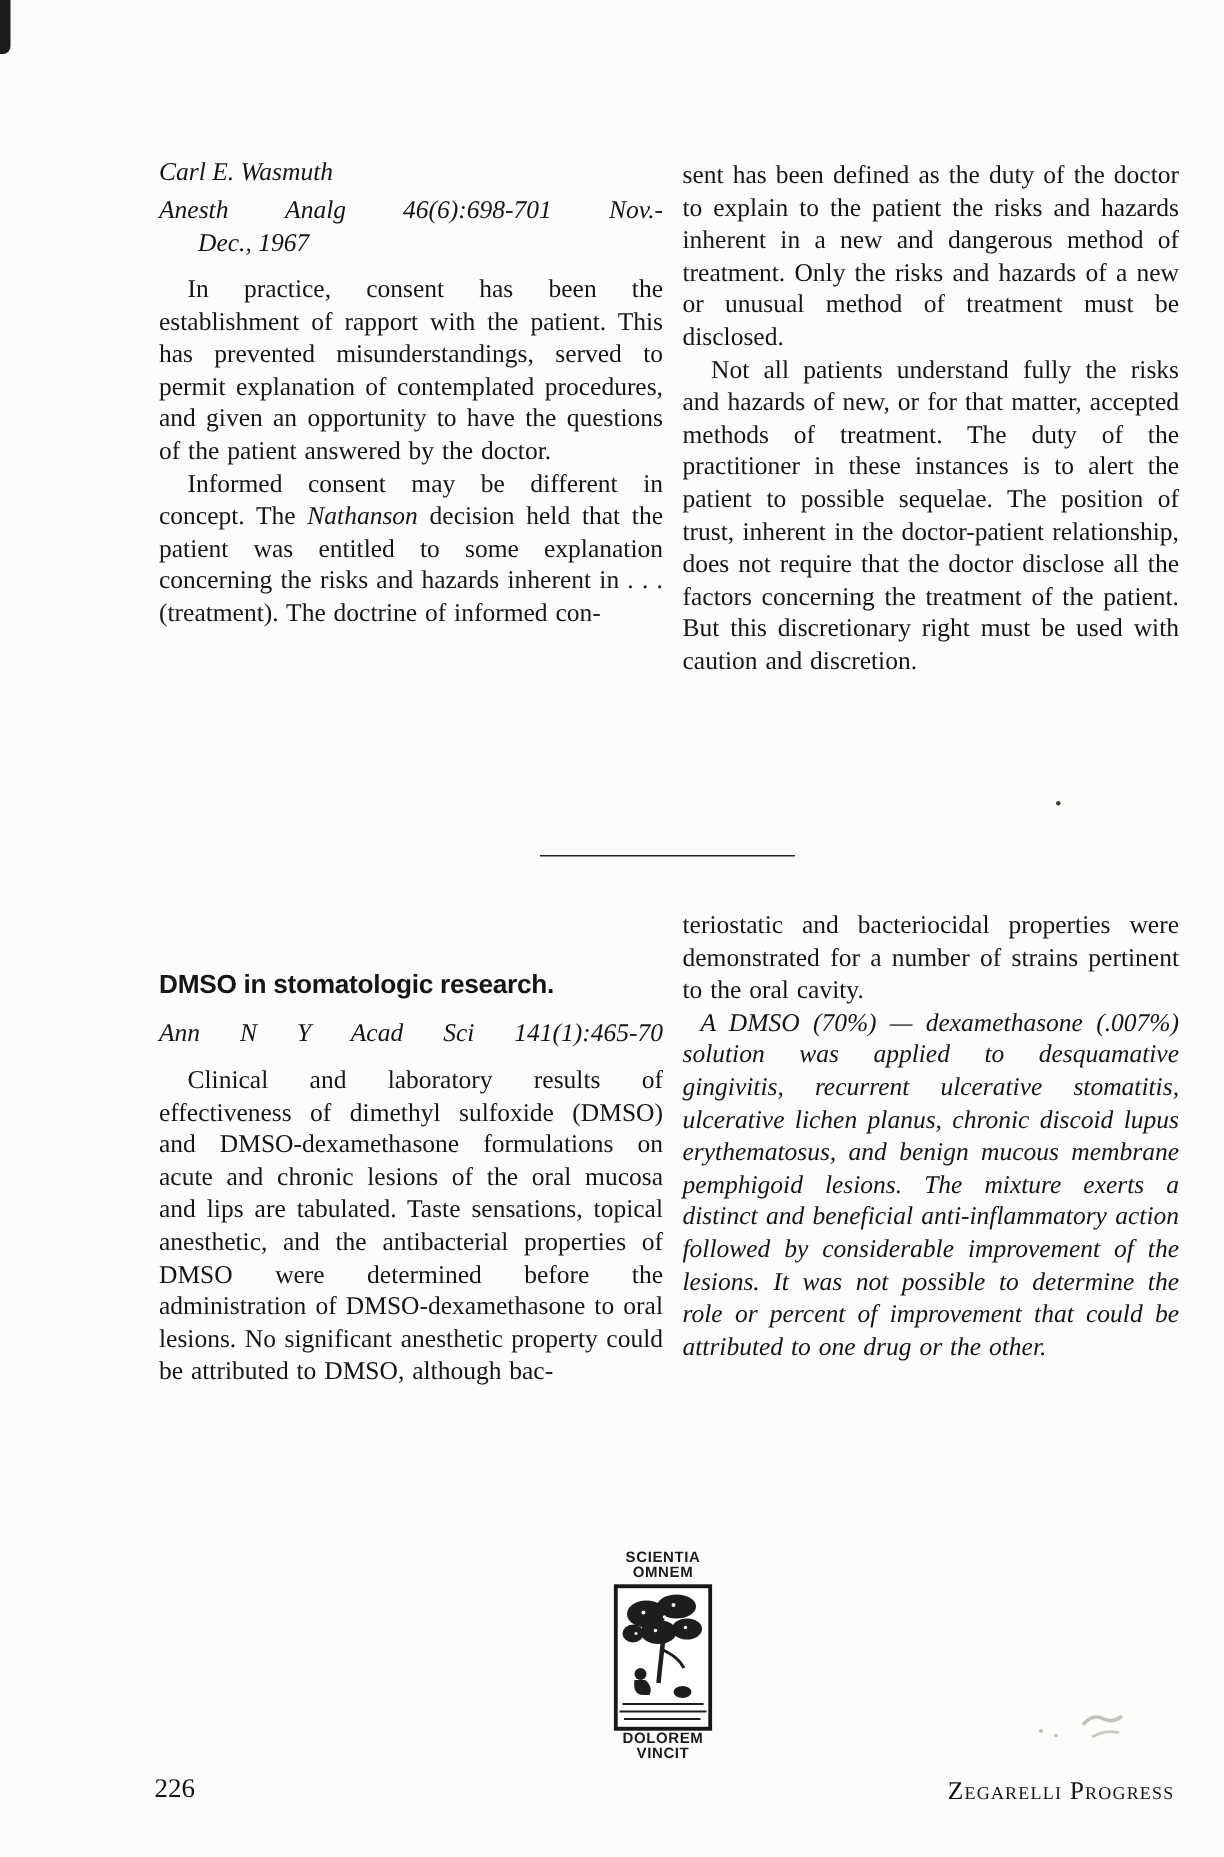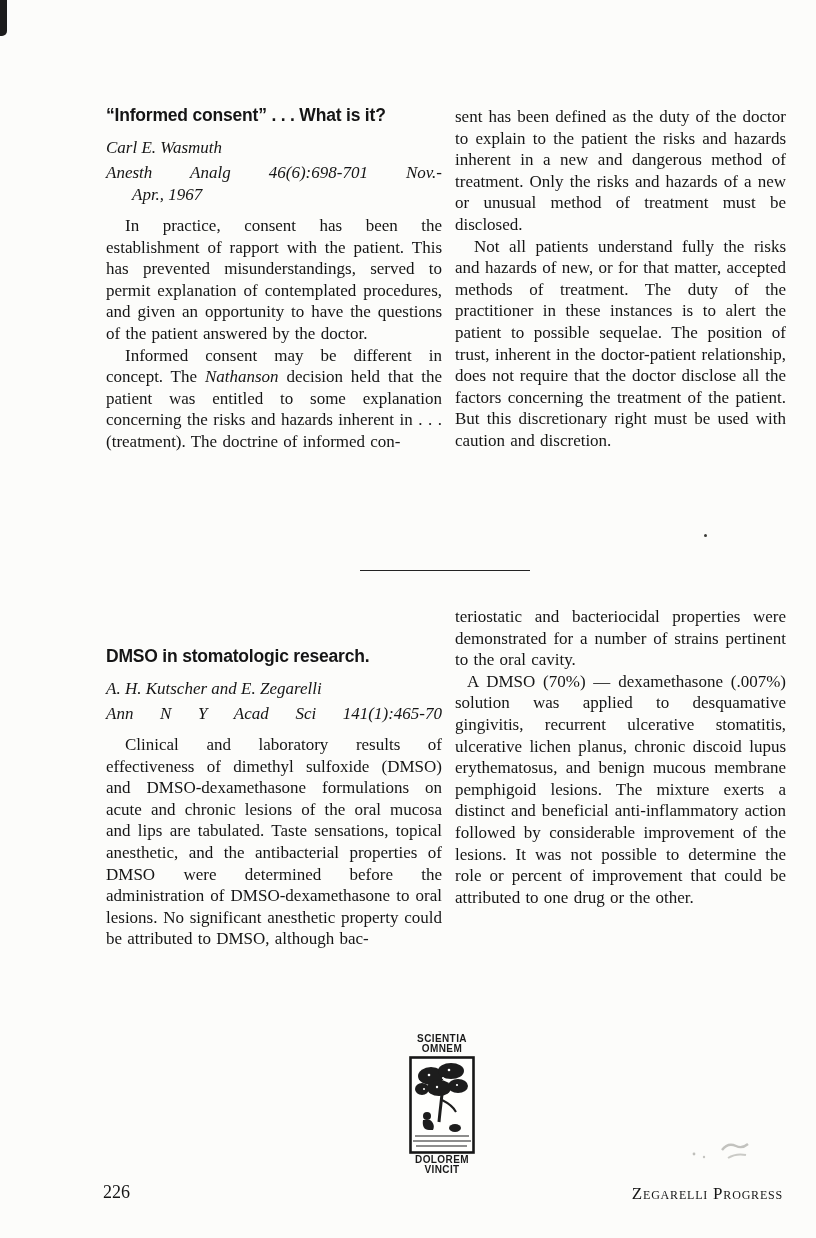--- a/index.html
+++ b/index.html
@@ -59,21 +59,21 @@
   .cit-l2 { display: block; padding-left: 26px; }
 
   .para {
     font-size: 17px;
     line-height: 21.6px;
     text-align: justify;
     margin: 0;
     word-spacing: 1px;
   }
   .indent { text-indent: 19px; }
-  .indent-sm { text-indent: 12px; }
+  .indent-sm { text-indent: 12px; font-style: italic; }
 
   .divider {
     position: absolute;
     left: 360px; top: 570px;
     width: 170px; height: 0;
     border-top: 1.6px solid #232323;
   }
 
   
   .emblem {
@@ -107,40 +107,38 @@
   }
 </style>
 </head>
 <body>
 
 <div class="page">
 
   <div class="corner-mark"></div>
 
   <section class="col a1-left">
-    <h2 class="title">“Informed consent” . . . What is it?</h2>
     <p class="author">Carl E. Wasmuth</p>
     <p class="citation">
       <span class="cit-l1">Anesth Analg 46(6):698-701 Nov.-</span>
-      <span class="cit-l2">Apr., 1967</span>
+      <span class="cit-l2">Dec., 1967</span>
     </p>
     <p class="para indent">In practice, consent has been the establishment of rapport with the patient. This has prevented misunderstandings, served to permit explanation of contemplated procedures, and given an opportunity to have the questions of the patient answered by the doctor.</p>
     <p class="para indent"><span>Informed consent may be different in concept. The </span><i>Nathanson</i><span> decision held that the patient was entitled to some explanation concerning the risks and hazards inherent in . . . (treatment). The doctrine of informed con-</span></p>
   </section>
 
   <section class="col a1-right">
     <p class="para">sent has been defined as the duty of the doctor to explain to the patient the risks and hazards inherent in a new and dangerous method of treatment. Only the risks and hazards of a new or unusual method of treatment must be disclosed.</p>
     <p class="para indent">Not all patients understand fully the risks and hazards of new, or for that matter, accepted methods of treatment. The duty of the practitioner in these instances is to alert the patient to possible sequelae. The position of trust, inherent in the doctor-patient relationship, does not require that the doctor disclose all the factors concerning the treatment of the patient. But this discretionary right must be used with caution and discretion.</p>
   </section>
 
   <div class="divider"></div>
 
   <section class="col a2-left">
     <h2 class="title">DMSO in stomatologic research.</h2>
-    <p class="author">A. H. Kutscher and E. Zegarelli</p>
     <p class="citation">
       <span class="cit-l1">Ann N Y Acad Sci 141(1):465-70</span>
     </p>
     <p class="para indent">Clinical and laboratory results of effectiveness of dimethyl sulfoxide (DMSO) and DMSO-dexamethasone formulations on acute and chronic lesions of the oral mucosa and lips are tabulated. Taste sensations, topical anesthetic, and the antibacterial properties of DMSO were determined before the administration of DMSO-dexamethasone to oral lesions. No significant anesthetic property could be attributed to DMSO, although bac-</p>
   </section>
 
   <section class="col a2-right">
     <p class="para">teriostatic and bacteriocidal properties were demonstrated for a number of strains pertinent to the oral cavity.</p>
     <p class="para indent-sm">A DMSO (70%) — dexamethasone (.007%) solution was applied to desquamative gingivitis, recurrent ulcerative stomatitis, ulcerative lichen planus, chronic discoid lupus erythematosus, and benign mucous membrane pemphigoid lesions. The mixture exerts a distinct and beneficial anti-inflammatory action followed by considerable improvement of the lesions. It was not possible to determine the role or percent of improvement that could be attributed to one drug or the other.</p>
   </section>

